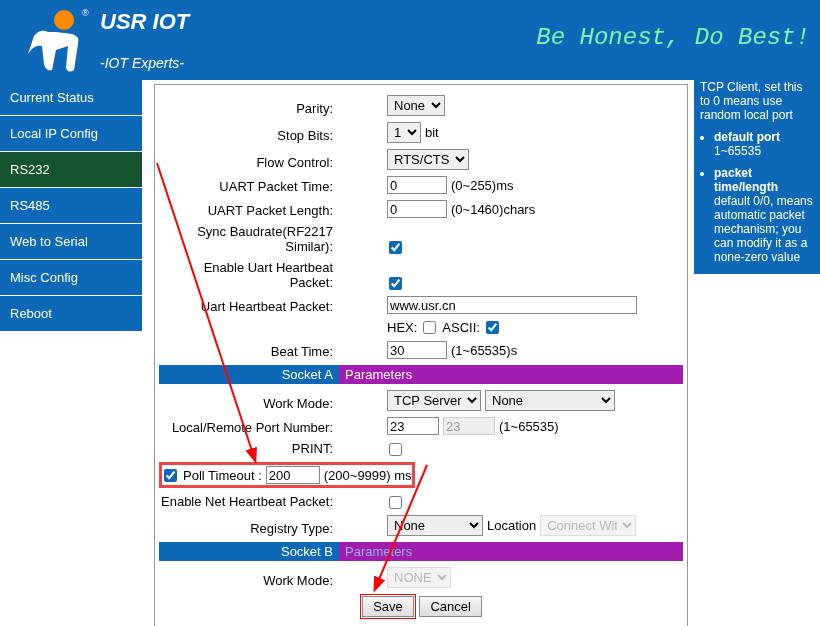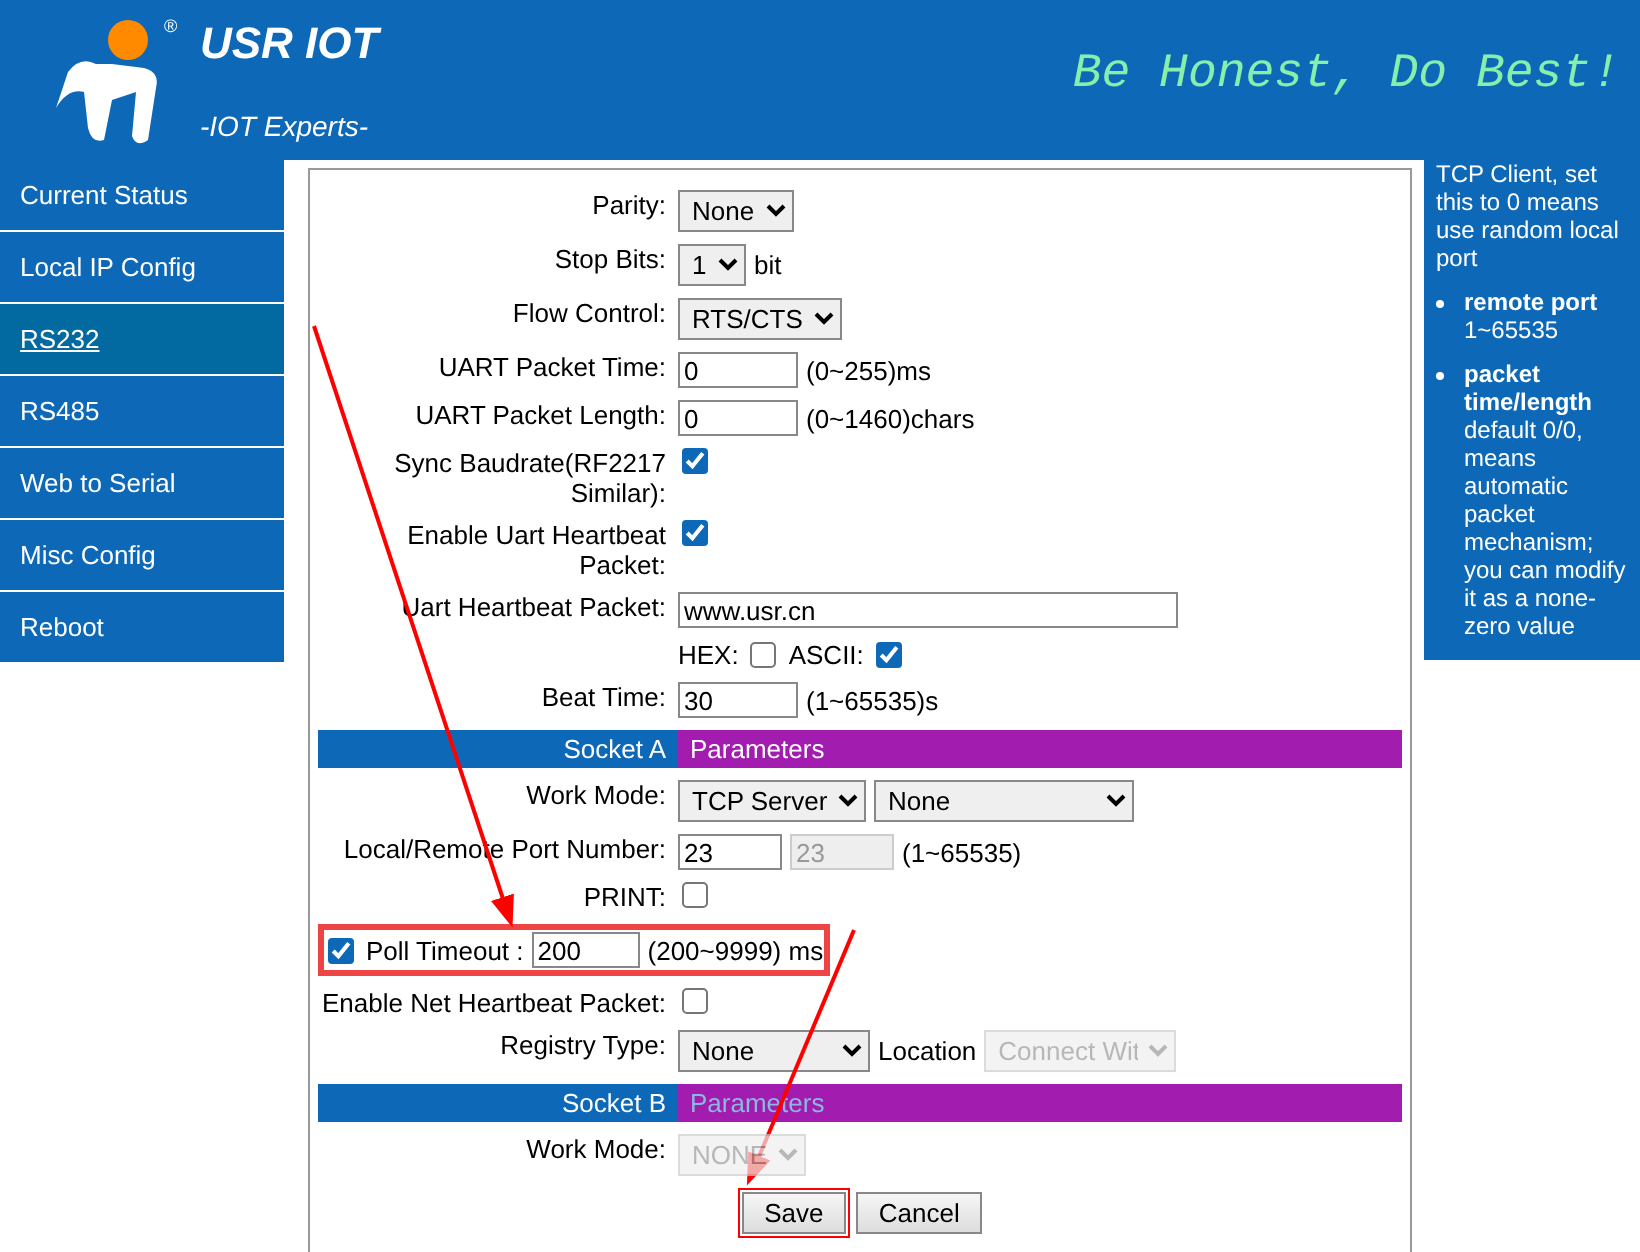--- a/index.html
+++ b/index.html
@@ -7,36 +7,36 @@
   .header { background: #0d69b7; height: 80px; display: flex; align-items: center; padding: 0 20px; color: #fff; position: relative; }
   .logo { display: flex; align-items: center; }
   .logo-icon { width: 72px; height: 68px; margin-right: 8px; }
   .logo-text { }
   .logo-title { font-size: 22px; font-weight: bold; font-style: italic; }
   .logo-sub { font-size: 14px; font-style: italic; margin-top: 20px; }
   .slogan { position: absolute; right: 10px; top: 24px; font-size: 24px; font-style: italic; font-family: "Courier New", monospace; color: #86efac; }
   .main { display: flex; align-items: flex-start; }
   .sidebar { width: 142px; flex-shrink: 0; }
   .sidebar-item { display: block; padding: 10px 10px; color: #fff; background: #0d69b7; border-bottom: 1px solid #fff; cursor: pointer; font-size: 13px; }
-  .sidebar-item.active { background: #0369a1; text-decoration: underline; }
+  .sidebar-item.active { background: #14532d; }
   .content { flex: 1; margin: 4px 6px 0 12px; border: 1px solid #999; padding: 4px 4px 16px 4px; position: relative; }
-  .form-row { display: flex; align-items: flex-start; margin: 6px 0; }
+  .form-row { display: flex; align-items: flex-end; margin: 6px 0; gap: 48px; }
   .label { width: 180px; text-align: right; padding-right: 6px; flex-shrink: 0; }
   .val { display: flex; align-items: center; gap: 4px; }
   select, input[type=text] { font-size: 13px; padding: 1px 2px; border: 1px solid #888; }
   input[type=text] { height: 18px; }
   .section-header { display: flex; align-items: flex-start; margin: 2px 0; }
   .section-left { width: 180px; text-align: right; background: #0d69b7; color: #fff; padding: 2px 6px 2px 0; }
   .section-right { flex: 1; background: #a21caf; color: #fff; padding: 2px 0 2px 6px; }
   .btns { text-align: center; }
   .btn { padding: 2px 10px; font-size: 13px; border: 1px solid #888; background: linear-gradient(#f6f6f6,#ddd); cursor: pointer; }
   .btn-save-wrap { display:inline-block; border:1px solid red; padding:1px; }
   .redbox { border: 1px solid red; padding: 2px; }
   .modbus-red { border: 3px solid #ef4444; display: inline-flex; align-items: center; padding: 1px 0; gap: 4px; }
-  .helper { width: 108px; flex-shrink: 0; background: #0d69b7; color: #fff; font-size: 12px; padding: 0 6px 10px 6px; }
+  .helper { width: 126px; flex-shrink: 0; background: #0d69b7; color: #fff; font-size: 12px; padding: 0 6px 10px 6px; }
   .helper ul { padding-left: 14px; margin: 0; }
   .helper li { margin-top: 8px; }
   .helper b { font-weight: bold; }
   .arrow-svg { position: absolute; left: 0; top: 0; pointer-events: none; }
   input[type=checkbox] { margin:0 2px; }
   .chk-b { accent-color: #0d69b7; }
   input.disabled { background:#eee; color:#999; border:1px solid #ccc;}
   select.disabled { color:#999; border:1px solid #ccc;}
 </style>
 </head>
@@ -211,17 +211,17 @@
 
     <div class="btns">
       <span class="btn-save-wrap"><button class="btn">Save</button></span>
       <button class="btn">Cancel</button>
     </div>
   </div>
 
   <div class="helper">
     <div>TCP Client, set this to 0 means use random local port</div>
     <ul>
-      <li><b>remote port</b><br><span>1~65535</span></li>
+      <li><b>default port</b><br><span>1~65535</span></li>
       <li><b>packet time/length</b><br><span>default 0/0, means automatic packet mechanism; you can modify it as a none-zero value</span></li>
     </ul>
   </div>
 </div>
 
 </body></html>

